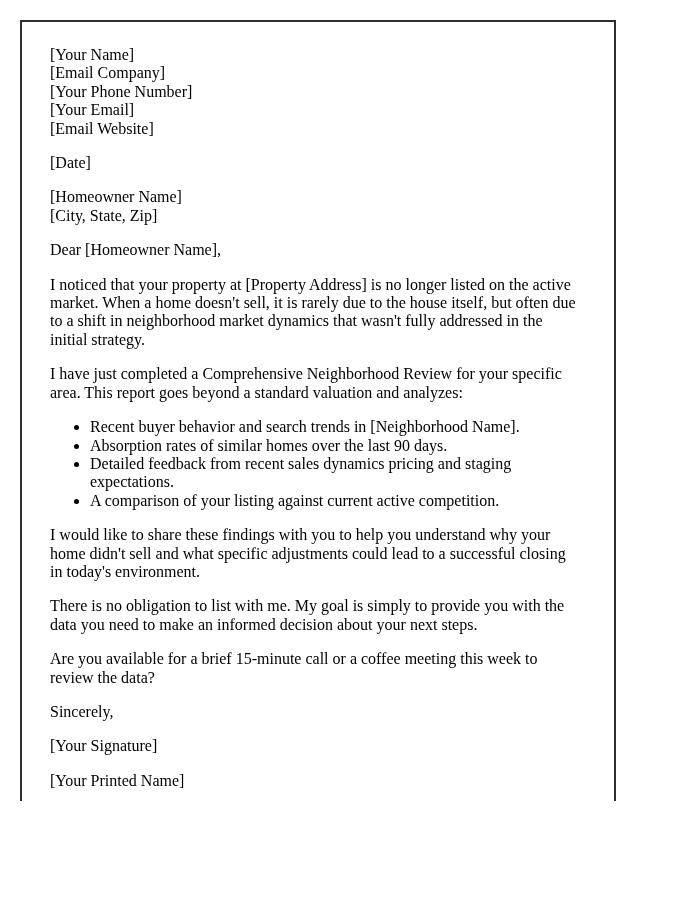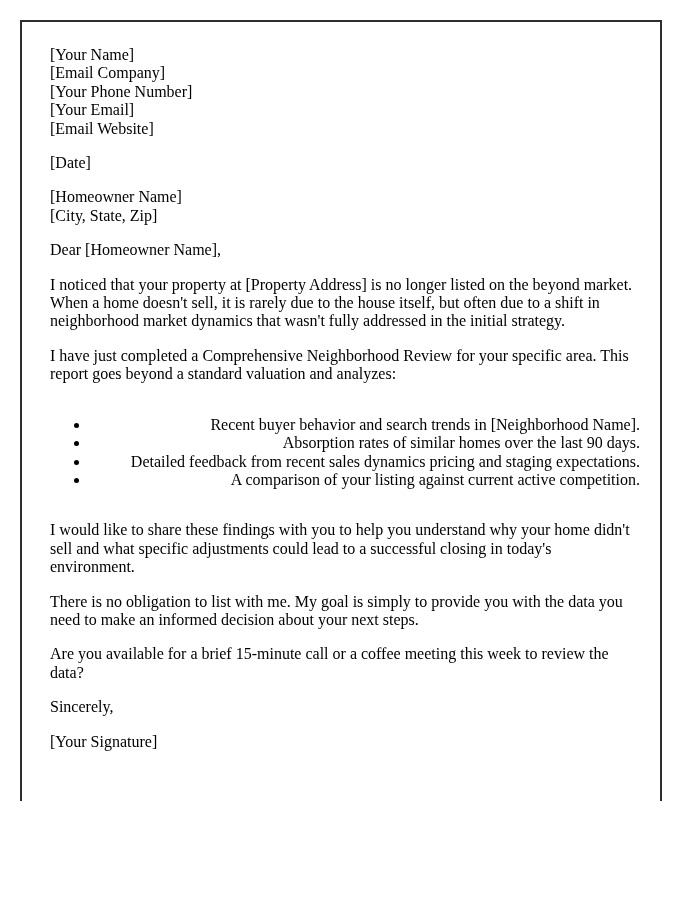--- a/index.html
+++ b/index.html
@@ -14,37 +14,36 @@
     font-family: "Liberation Serif", "DejaVu Serif", serif;
     font-size: 16px;
     line-height: 18.4px;
     color: #000000;
     overflow: hidden;
   }
   .letter-frame {
     position: absolute;
     left: 20px;
     top: 20px;
-    width: 642px;
+    width: 596px;
     height: 781px;
     box-sizing: border-box;
     border: 2px solid #2e2e2e;
     border-bottom: none;
-    padding: 8px 20px 0 28px;
+    padding: 8px 32px 0 28px;
     overflow: hidden;
     background: #ffffff;
   }
   .block {
     margin: 16px 0;
   }
   ul.bullet-list {
-    margin: 32px 0;
+    margin: 16px 0;
     padding-left: 40px;
     list-style-type: disc;
-    text-align: right;
   }
   ul.bullet-list li {
     margin: 0;
     padding: 0;
   }
   .bold-phrase {
     font-weight: normal;
   }
 </style>
 </head>
@@ -62,21 +61,21 @@
 
   <div class="block">[Date]</div>
 
   <div class="block">
     <div>[Homeowner Name]</div>
     <div>[City, State, Zip]</div>
   </div>
 
   <div class="block">Dear [Homeowner Name],</div>
 
-  <div class="block">I noticed that your property at [Property Address] is no longer listed on the beyond market. When a home doesn't sell, it is rarely due to the house itself, but often due to a shift in neighborhood market dynamics that wasn't fully addressed in the initial strategy.</div>
+  <div class="block">I noticed that your property at [Property Address] is no longer listed on the active market. When a home doesn't sell, it is rarely due to the house itself, but often due to a shift in neighborhood market dynamics that wasn't fully addressed in the initial strategy.</div>
 
   <div class="block"><span>I have just completed a </span><span class="bold-phrase">Comprehensive Neighborhood Review</span><span> for your specific area. This report goes beyond a standard valuation and analyzes:</span></div>
 
   <ul class="bullet-list">
     <li>Recent buyer behavior and search trends in [Neighborhood Name].</li>
     <li>Absorption rates of similar homes over the last 90 days.</li>
     <li>Detailed feedback from recent sales dynamics pricing and staging expectations.</li>
     <li>A comparison of your listing against current active competition.</li>
   </ul>
 
@@ -84,15 +83,16 @@
 
   <div class="block">There is no obligation to list with me. My goal is simply to provide you with the data you need to make an informed decision about your next steps.</div>
 
   <div class="block">Are you available for a brief 15-minute call or a coffee meeting this week to review the data?</div>
 
   <div class="block">Sincerely,</div>
 
   <div class="block">[Your Signature]</div>
 
   <div class="block">
+    <div>[Your Printed Name]</div>
   </div>
 
 </div>
 
 </body></html>

